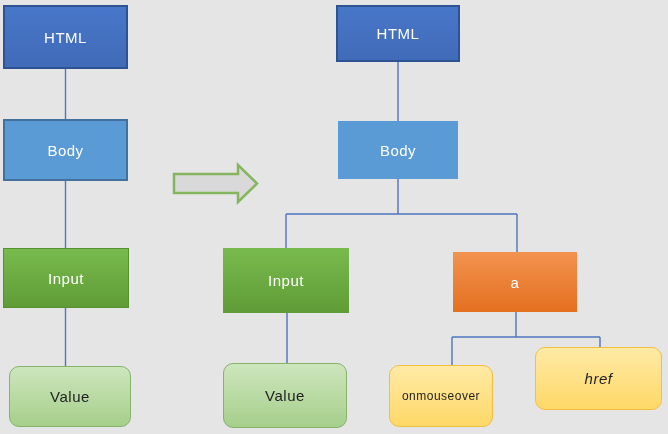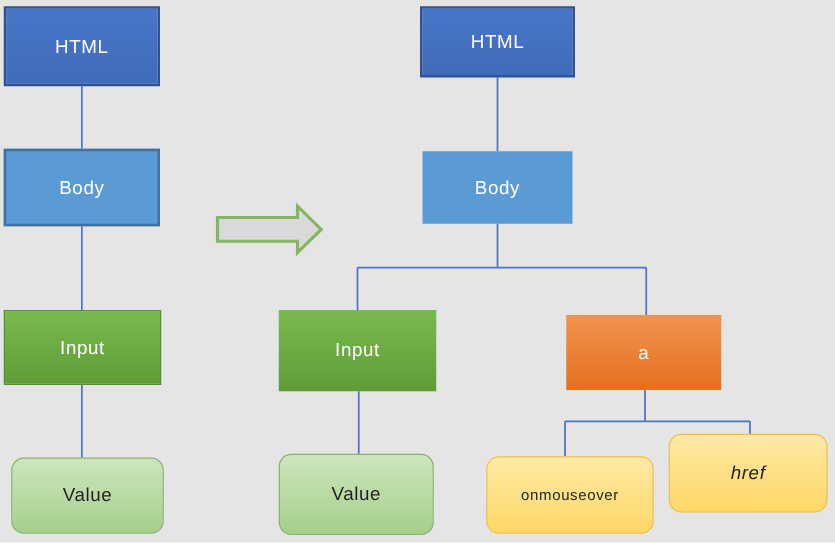--- a/index.html
+++ b/index.html
@@ -43,21 +43,21 @@
              background: linear-gradient(#4876c8, #406bb8); border: 2px solid #2e5395; color: #fff; }
   #a-body  { left: 338px; top: 121px; width: 120px; height: 58px;
              background: #5b9bd5; color: #fff; }
   #a-input { left: 223px; top: 248px; width: 126px; height: 65px;
              background: linear-gradient(#79ba4d, #5f9c37); color: #fff; }
   #a-a     { left: 453px; top: 252px; width: 124px; height: 60px;
              background: linear-gradient(#f29350, #e4701f); color: #fff; }
   #a-value { left: 223px; top: 363px; width: 124px; height: 65px;
              background: linear-gradient(#cde6bd, #a6cf8b); border: 1px solid #84b369;
              border-radius: 10px; color: #1f1f1f; }
-  #a-onmouseover { left: 389px; top: 365px; width: 134px; height: 62px;
+  #a-onmouseover { left: 389px; top: 365px; width: 104px; height: 62px;
              background: linear-gradient(#ffeaa6, #fed867); border: 1px solid #f2bf41;
              border-radius: 10px; color: #1f1f1f; font-size: 12px; }
   #a-href  { left: 535px; top: 347px; width: 127px; height: 63px;
              background: linear-gradient(#ffeaa6, #fed867); border: 1px solid #f2bf41;
              border-radius: 10px; color: #1f1f1f; font-style: italic; }
 </style>
 </head>
 <body>
 
 <div class="canvas">

